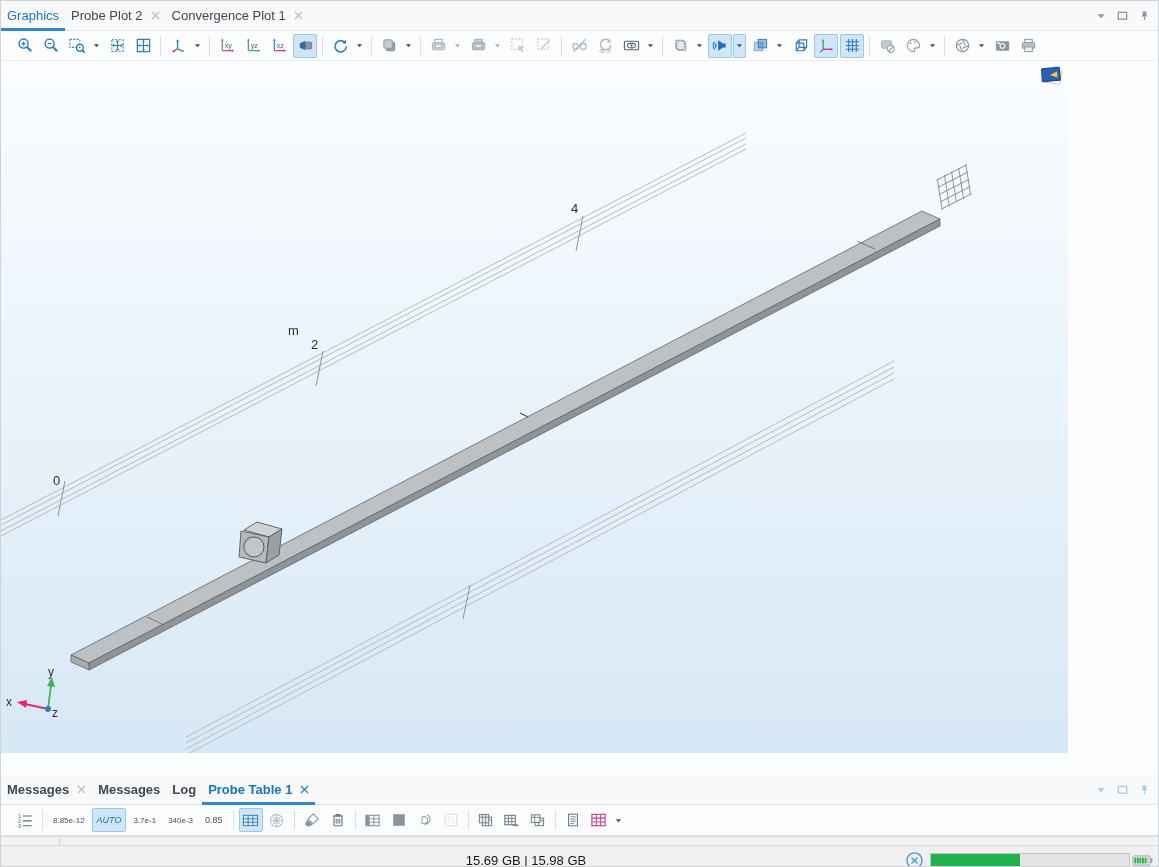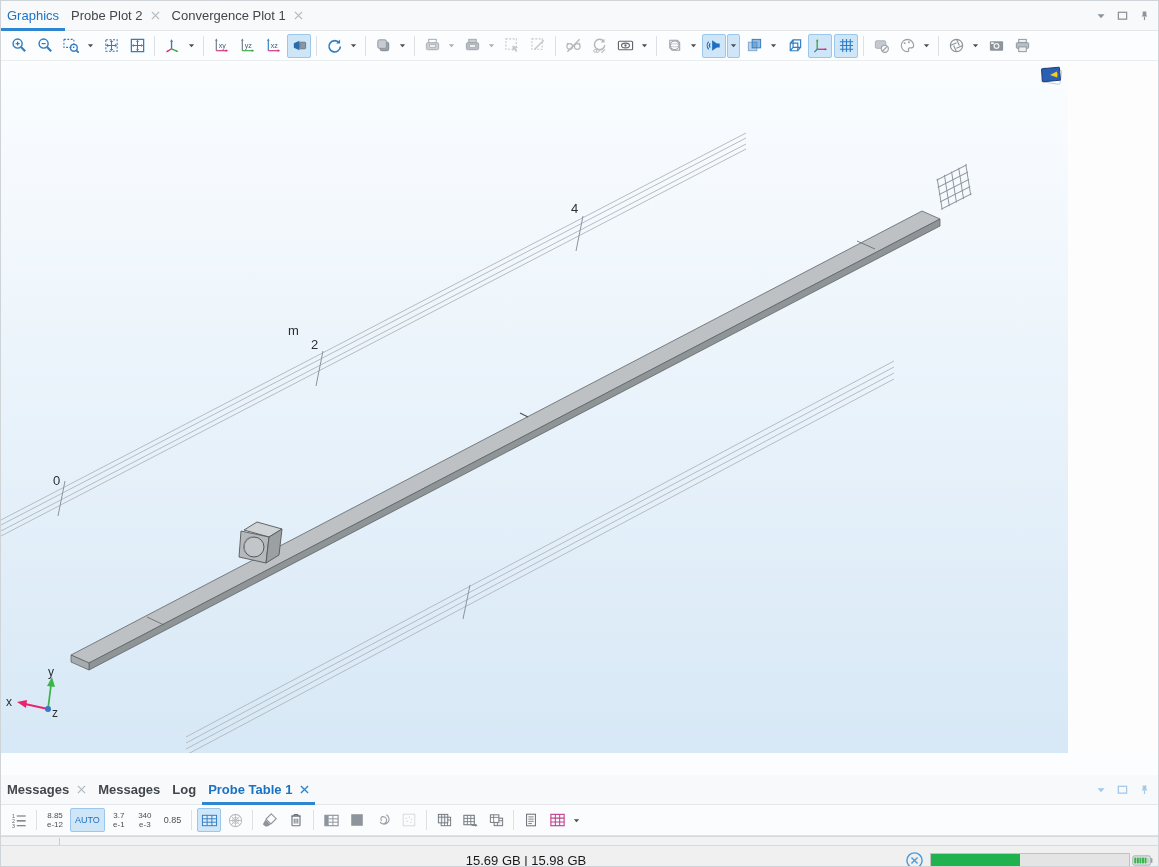--- a/index.html
+++ b/index.html
@@ -14,35 +14,35 @@
   .tab{display:flex;align-items:center;gap:8px;padding:0 6px;font-size:13px;
     color:#42474d;position:relative;white-space:nowrap;}
   .tab.active{color:#1a72c4;}
   .tab.active::after{content:'';position:absolute;left:0;right:0;bottom:-1px;height:3px;background:#2e86d1;}
   .tab-close{display:flex;align-items:center;}
   .win-controls{position:absolute;right:8px;top:0;bottom:0;display:flex;align-items:center;gap:11px;}
   .win-controls.gray{color:#8d949b;}
   .win-controls.blue{color:#a5c9e8;}
   
   .toolbar{height:29px;background:#fbfdfe;display:flex;align-items:center;
-    padding:0 5px;border-bottom:1px solid #e9edf0;}
+    padding:0 11px;border-bottom:1px solid #e9edf0;}
   .toolbar.small{height:30px;background:#fbfcfd;border-bottom:1px solid #dfe3e6;}
   .tb-btn{height:24px;min-width:24px;display:flex;align-items:center;justify-content:center;
     border-radius:2px;margin:0 1px;border:1px solid transparent;box-sizing:border-box;}
   .tb-btn.active{background:#cfe6f8;border-color:#9cc7ea;}
   .tb-dd{width:13px;height:24px;display:flex;align-items:center;justify-content:center;
     margin:0 1px 0 0;border-radius:2px;border:1px solid transparent;box-sizing:border-box;}
   .tb-dd.active{background:#cfe6f8;border-color:#9cc7ea;}
   .tb-dd.disabled{opacity:.45;}
   .tb-sep{width:1px;height:20px;background:#dde1e5;margin:0 4px;flex:none;}
   .tb-ic{display:flex;align-items:center;justify-content:center;}
-  .tb-txt{font-size:8px;line-height:9px;color:#4a5056;display:flex;flex-direction:column;
+  .tb-txt{font-size:8px;line-height:9px;color:#4a5056;display:flex;flex-direction:row;
     align-items:center;padding:0 4px;}
   .tb-txt.one{font-size:9px;}
-  .tb-btn.active .tb-txt{color:#1f6fc0;}
+  .tb-btn.active .tb-txt{color:#1f6fc0;font-style:italic;}
   
   .canvas-row{height:692px;display:flex;background:#fdfdfe;}
   .canvas-svg{display:block;flex:none;}
   .canvas-filler{flex:1;background:#fdfdfe;}
   .gap-strip{height:22px;background:#fcfdfe;}
   
   .sliver{height:8px;background:#f1f2f3;border-top:1px solid #d6dadd;position:relative;}
   .sliver .vline{position:absolute;left:58px;top:1px;bottom:0;width:1px;background:#c9cdd1;}
   
   .statusbar{height:29px;background:#f0f0f0;border-top:1px solid #d9d9d9;position:relative;}

